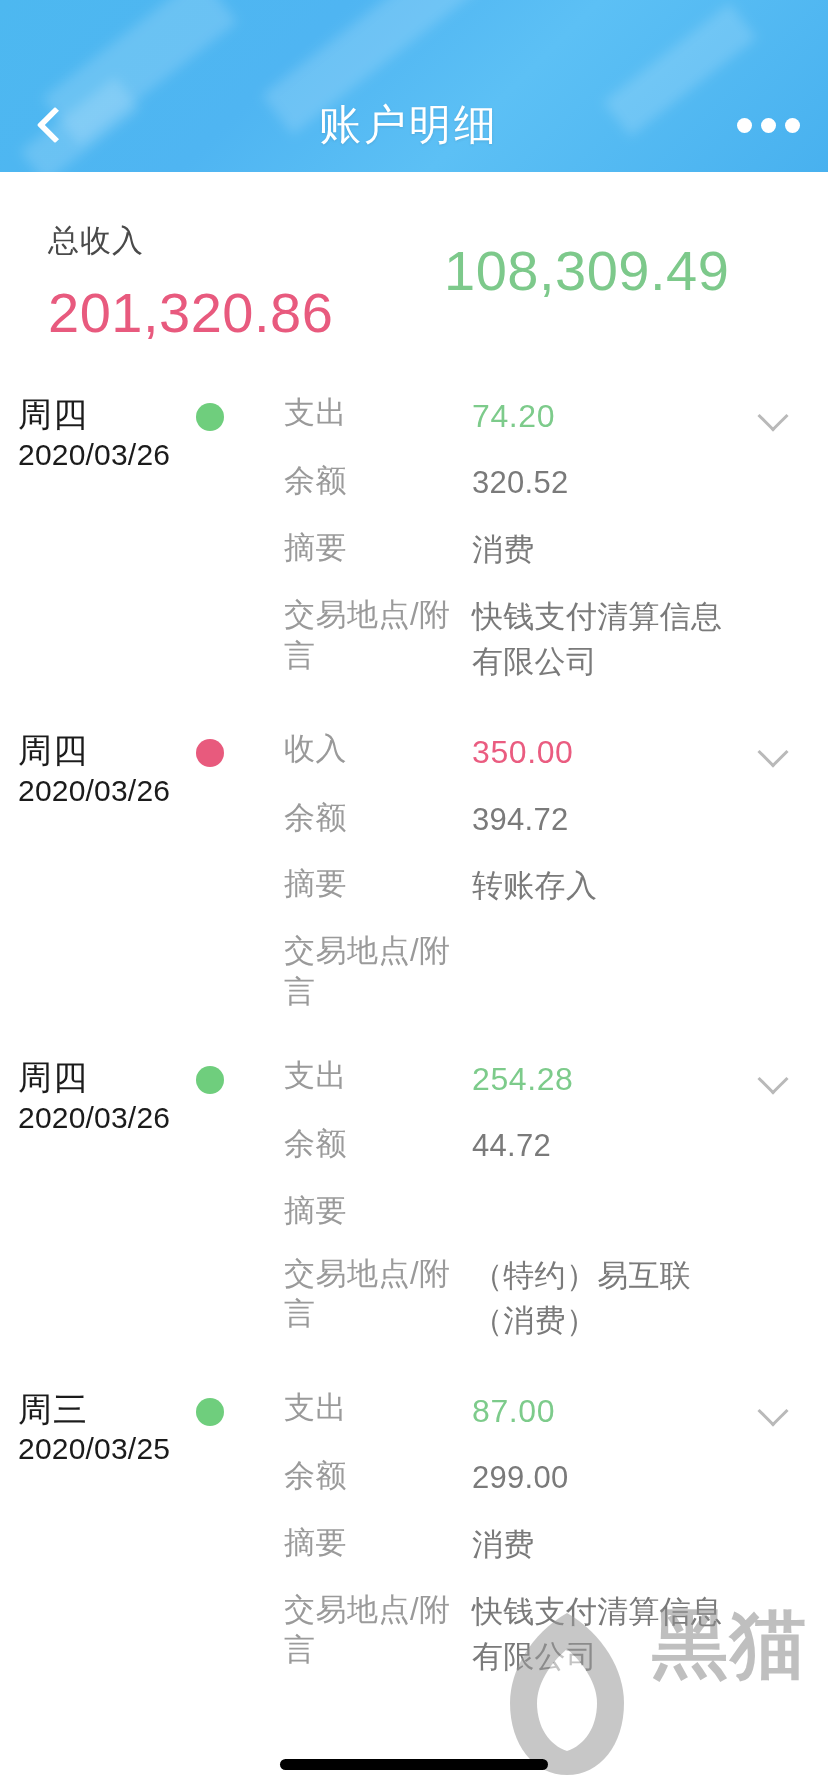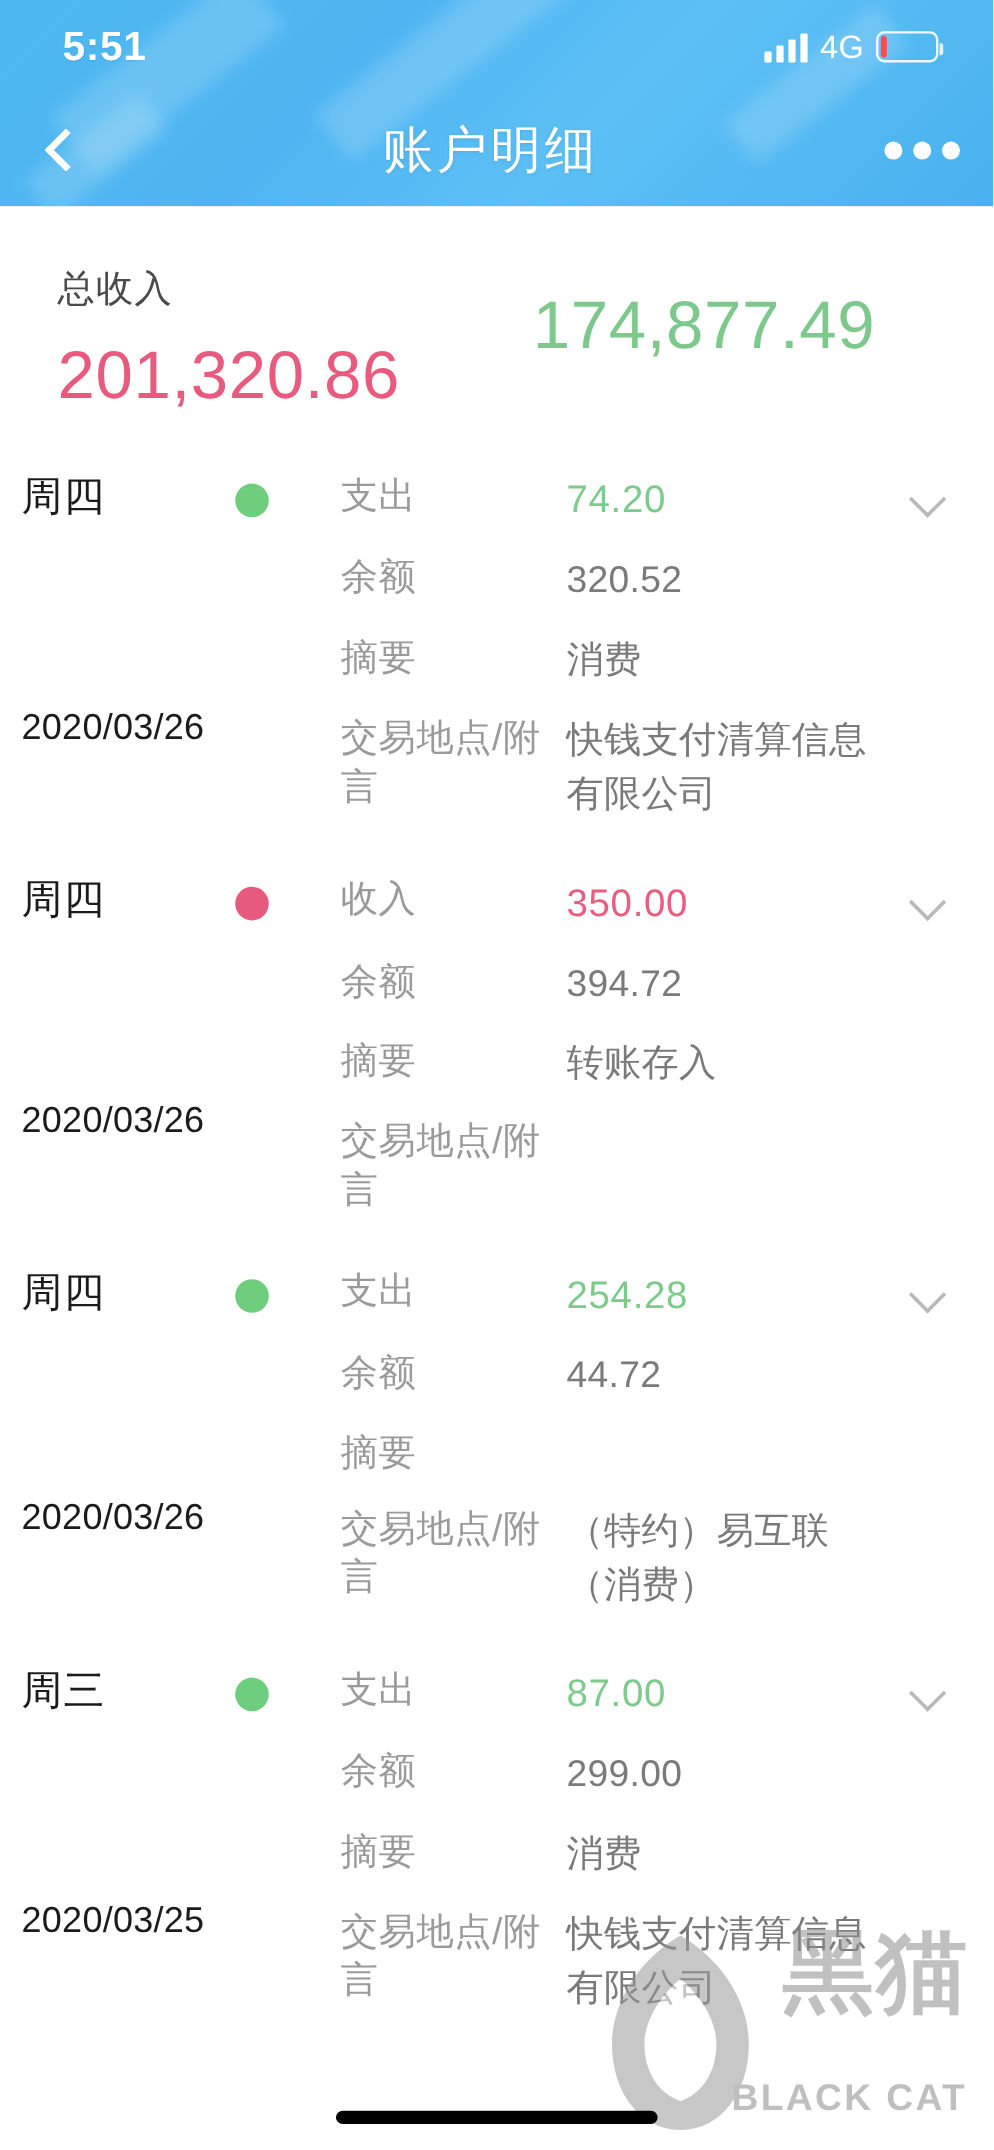--- a/index.html
+++ b/index.html
@@ -171,21 +171,21 @@
     display: flex;
     padding: 22px 0 22px 0;
     min-height: 240px;
   }
   .tx-date {
     width: 196px;
     flex: none;
     padding-left: 18px;
     display: flex;
     flex-direction: column;
-    justify-content: space-between;
+    justify-content: flex-start;
     align-items: flex-start;
     padding-bottom: 60px;
   }
   .tx-weekday {
     font-size: 34px;
     color: #1b1b1b;
     letter-spacing: 1px;
     line-height: 1.25;
   }
   .tx-fulldate {
@@ -291,35 +291,20 @@
 <body>
 
 <div id="phone">
 
   <div class="header">
     <div class="glare g1"></div>
     <div class="glare g2"></div>
     <div class="glare g3"></div>
     <div class="glare g4"></div>
 
-    <div class="statusbar">
-      <div class="status-time">5:51</div>
-      <div class="status-right">
-        <div class="signal">
-          <i></i>
-            <i></i>
-            <i></i>
-            <i></i>
-        </div>
-        <div class="net-label">4G</div>
-        <div class="battery">
-          <span class="lvl"></span>
-        </div>
-      </div>
-    </div>
 
     <div class="navbar">
       <div class="nav-back">
         <div class="chev-back"></div>
       </div>
       <div class="nav-title">账户明细</div>
       <div class="nav-more">
         <span></span>
         <span></span>
         <span></span>
@@ -328,21 +313,21 @@
   </div>
 
   <div class="summary">
 
     <div class="totals">
       <div class="total-col">
         <div class="total-label">总收入</div>
         <div class="total-value val-income">201,320.86</div>
       </div>
       <div class="total-col second">
-        <div class="total-value val-expense">174,877.49</div>
+        <div class="total-value val-expense">108,309.49</div>
       </div>
     </div>
   </div>
 
   <div class="tx-list">
 
     <div class="tx">
       <div class="tx-date">
         <div class="tx-weekday">周四</div>
         <div class="tx-fulldate">2020/03/26</div>
@@ -457,17 +442,16 @@
     </div>
 
   </div>
 
   <div class="watermark">
     <svg class="wm-cat" viewBox="0 0 100 112">
       <path d="M50 2 C74 16 88 40 88 62 C88 90 72 110 50 110 C28 110 12 90 12 62 C12 40 26 16 50 2 Z" fill="#9a9a9a"></path>
       <path d="M50 26 C62 36 70 50 70 62 C70 78 62 90 50 94 C38 90 30 78 30 62 C30 50 38 36 50 26 Z" fill="#ffffff"></path>
     </svg>
     <div class="wm-text">黑猫</div>
-    <div class="wm-sub">BLACK CAT</div>
   </div>
 
   <div class="home-indicator"></div>
 </div>
 
 </body></html>

